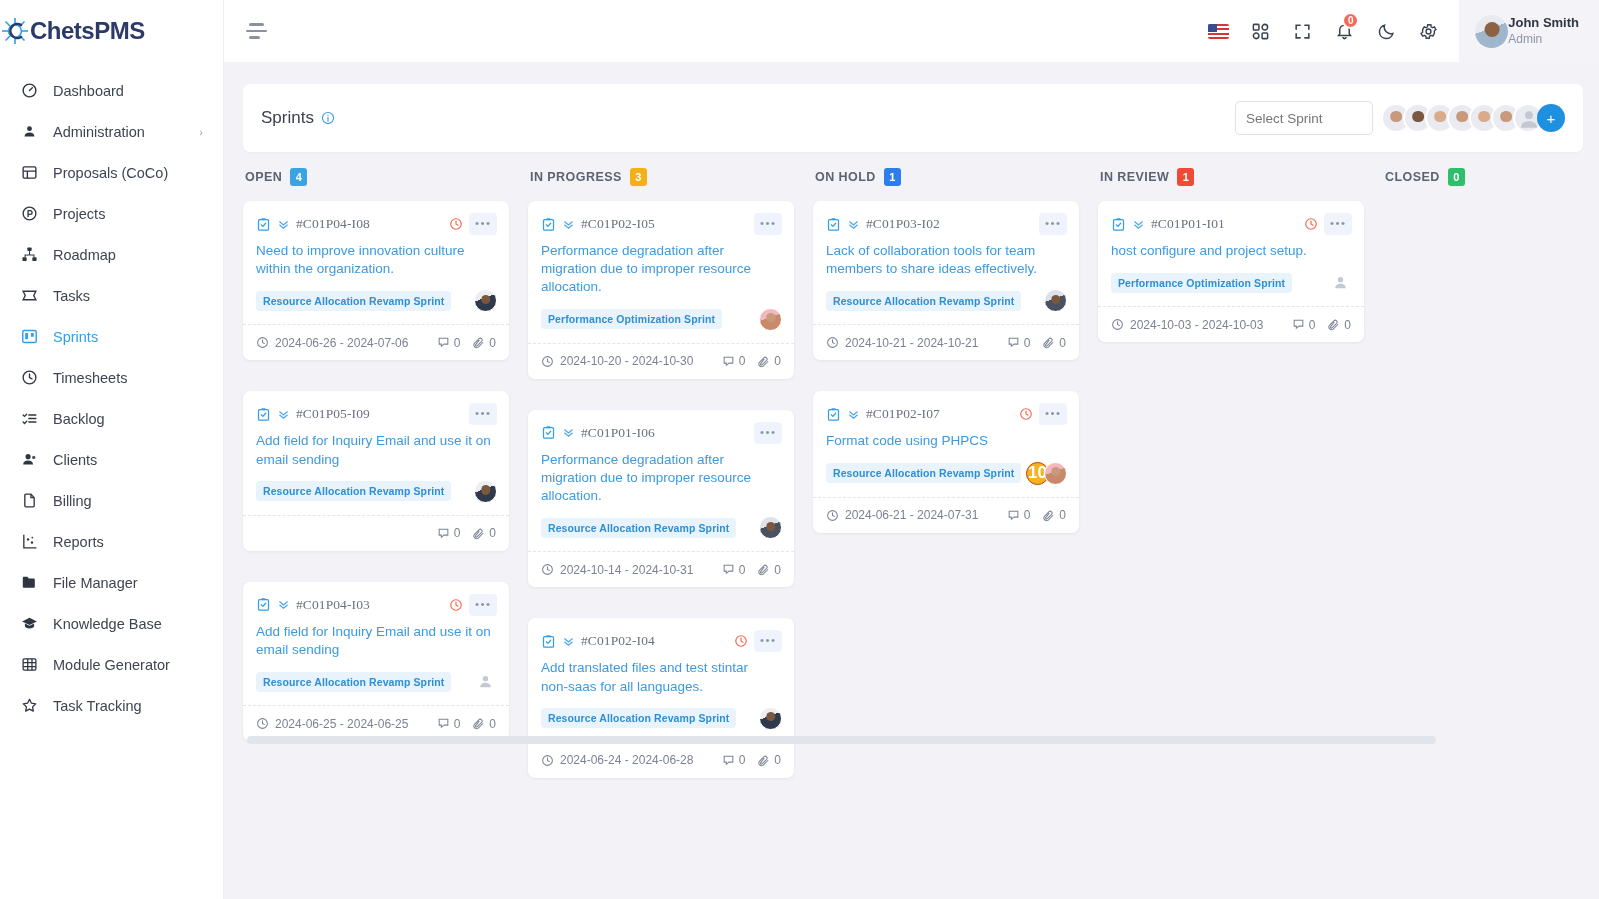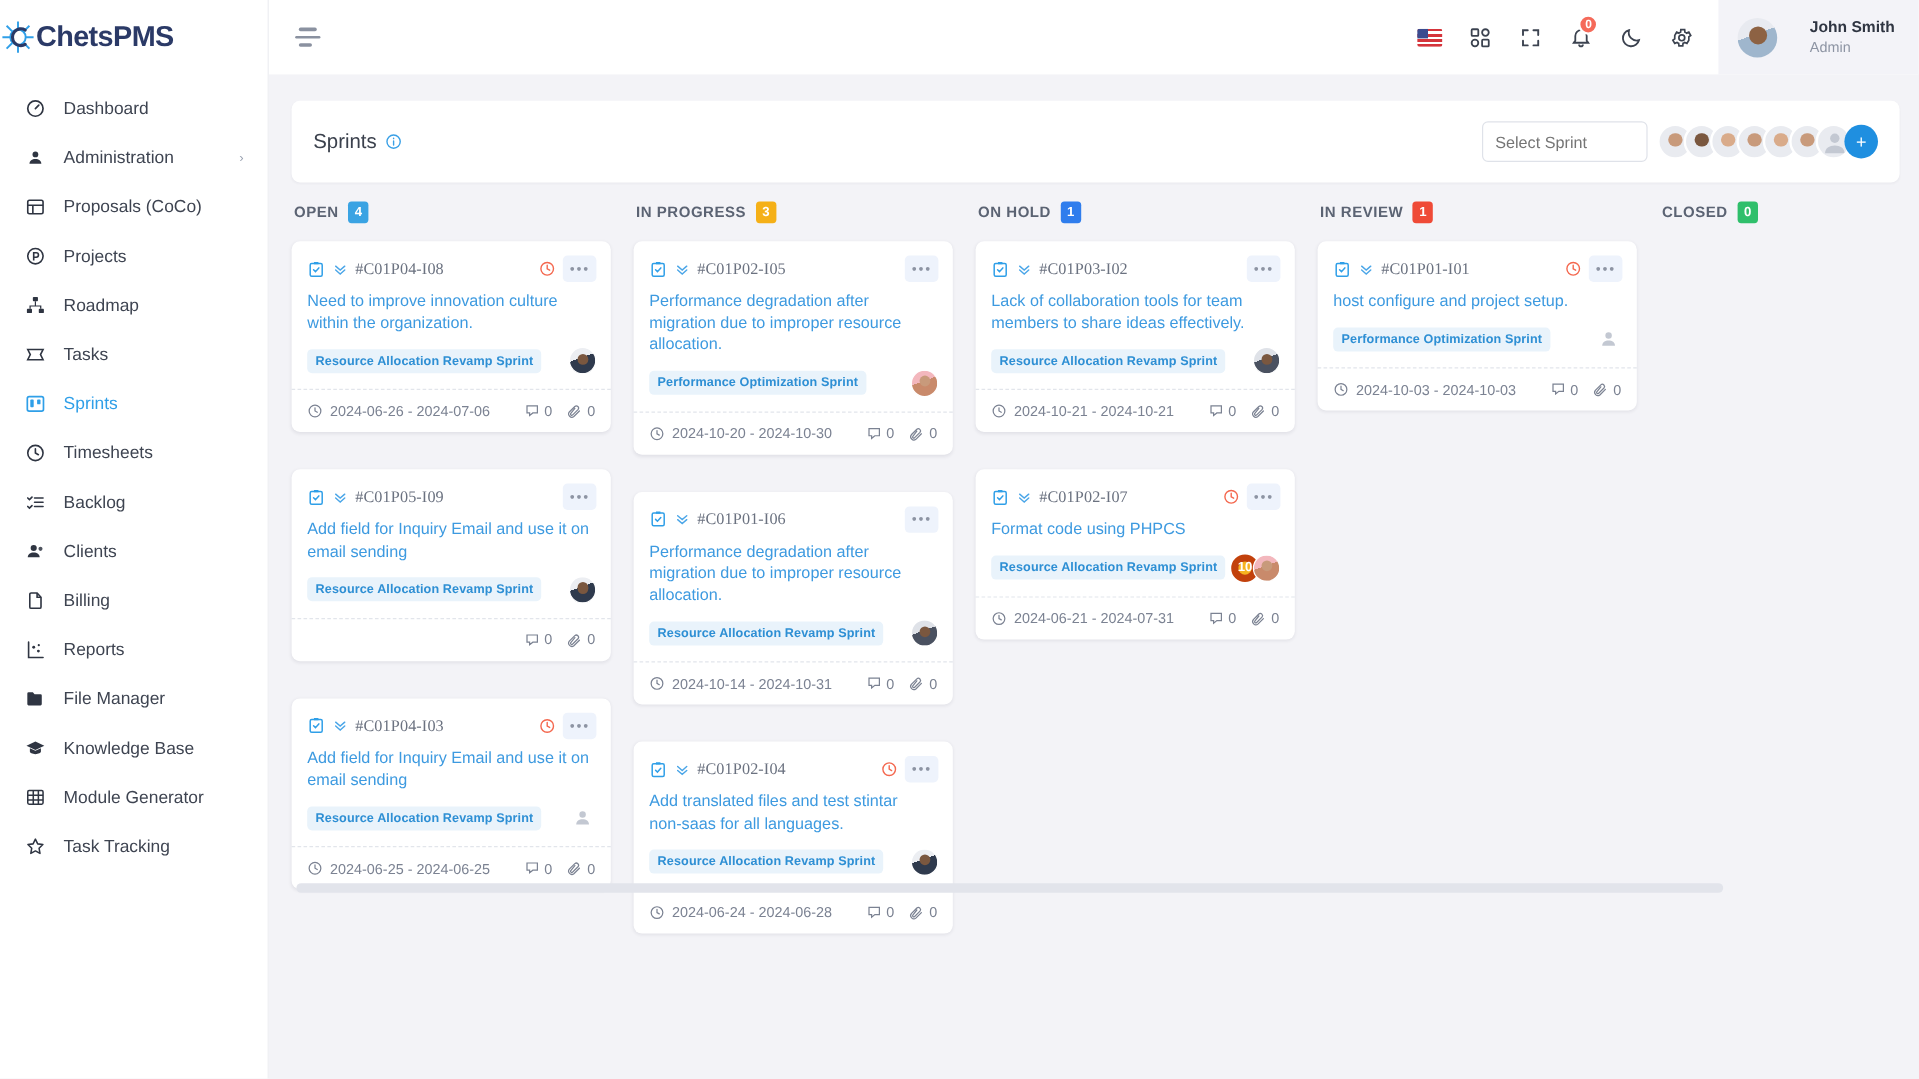--- a/index.html
+++ b/index.html
@@ -49,21 +49,21 @@
   .flag { width: 21px; height: 15px; border-radius: 2px; overflow: hidden; position: relative; display:block; }
   .flag .stripes { position:absolute; inset:0; background: repeating-linear-gradient(#d5343b 0 2.2px, #fff 2.2px 4.3px); }
   .flag .canton { position:absolute; left:0; top:0; width:9px; height:8px; background:#3b4b8f; }
   .badge-dot {
     position: absolute; top: 12px; right: 6px; min-width: 17px; height: 17px;
     background: #f56a5a; color: #fff; border-radius: 50%; font-size: 10px;
     display:flex; align-items:center; justify-content:center; font-weight:700;
     border: 2px solid #fff;
   }
   .user-box {
-    display:flex; align-items:center; gap:27px; height:62px; padding: 0 20px 0 16px;
+    display:flex; align-items:center; gap:0; height:62px; padding: 0 20px 0 16px;
     background:#f3f3f8; cursor:pointer; margin-left: 10px;
   }
   .user-av { width: 33px; height:33px; border-radius:50%; overflow:hidden; background:#e7e9ef; }
   .user-name { font-size: 13px; font-weight: 700; color: #2f3542; line-height: 1.25; }
   .user-role { font-size: 12px; color: #8d94a3; line-height: 1.25; }
 
   
   .content { flex: 1; padding: 22px 16px 0 19px; overflow: hidden; position: relative; }
   .panel {
     background:#fff; border-radius:7px; height:68px; display:flex; align-items:center;
@@ -120,22 +120,22 @@
   }
   .card-meta { display:flex; align-items:center; margin-top:11px; padding-bottom: 12px; }
   .sprint-tag {
     background:#e9f3fb; color:#2e8fd4; font-size:10.5px; font-weight:700;
     padding: 4px 7px; border-radius:4px; letter-spacing:.1px;
   }
   .meta-right { margin-left:auto; display:flex; align-items:center; }
   .m-av { width:23px;height:23px;border-radius:50%;overflow:hidden;background:#e9ebf0; border:1px solid #fff; margin-left:-5px;}
   .m-count {
     width:23px;height:23px;border-radius:50%;background:#f6b320;color:#fff;
-    font-size:11px;font-weight:700;display:flex;align-items:center;justify-content:center;
-    border:6px solid #c2410c; margin-left:-5px;
+    font-size:17px;font-weight:700;display:flex;align-items:center;justify-content:center;
+    border:1px solid #c2410c; margin-left:-5px;
   }
   .ph-av { width:23px;height:23px;border-radius:50%;display:flex;align-items:center;justify-content:center;color:#c3c8d2;}
   .card-foot {
     border-top: 1px dashed #e2e5eb; height: 36px; display:flex; align-items:center;
     padding: 0 13px; gap:7px;
   }
   .foot-date { display:flex; align-items:center; gap:6px; font-size:12px; color:#7b8292; }
   .foot-stats { margin-left:auto; display:flex; align-items:center; gap:12px; font-size:12px; color:#7b8292;}
   .fs { display:flex; align-items:center; gap:4px; }
 

